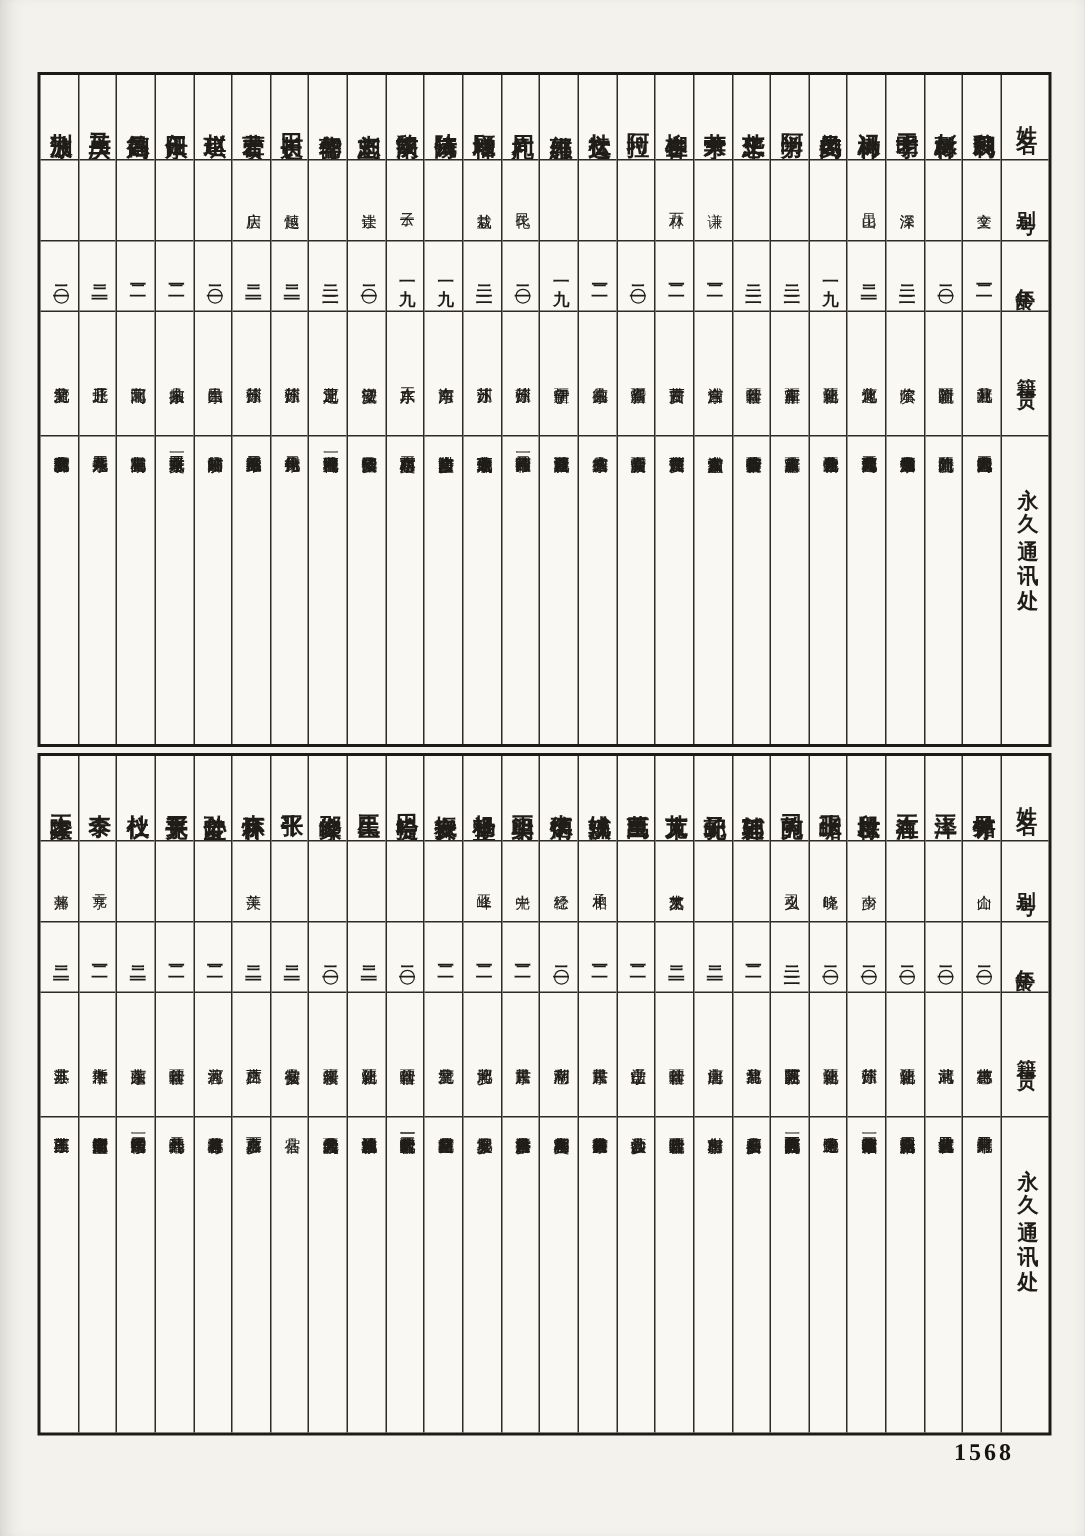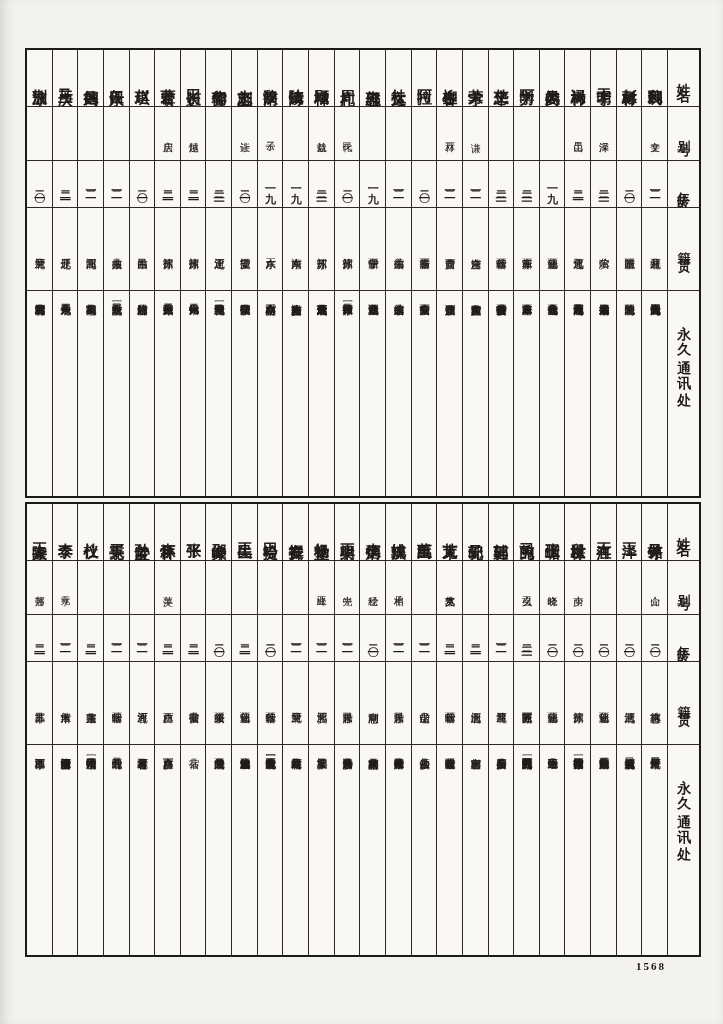--- a/index.html
+++ b/index.html
@@ -59,21 +59,21 @@
   .row-addr span{font-size:10.5px;line-height:12.5px;}
   
   .header-col .cell span{font-weight:bold;}
   .header-col .row-name span{font-size:14px;letter-spacing:6px;}
   .header-col .row-alias span{font-size:13px;font-weight:bold;letter-spacing:4px;}
   .header-col .row-age span{font-size:13px;letter-spacing:2px;}
   .header-col .row-native span{font-size:13px;letter-spacing:8px;}
   .header-col .row-addr span{font-size:14px;letter-spacing:17px;padding-top:18px;}
   .page-number{
     position:absolute;left:636px;top:960px;
-    font-size:11px;font-weight:bold;color:#17140f;
+    font-size:16px;font-weight:bold;color:#17140f;
     letter-spacing:2px;
     font-family:"Liberation Serif","DejaVu Serif",serif;
   }
 </style>
 </head>
 <body>
 
 <div class="page">
   <div class="tables">
     <div class="vtable t1" id="table-top">

